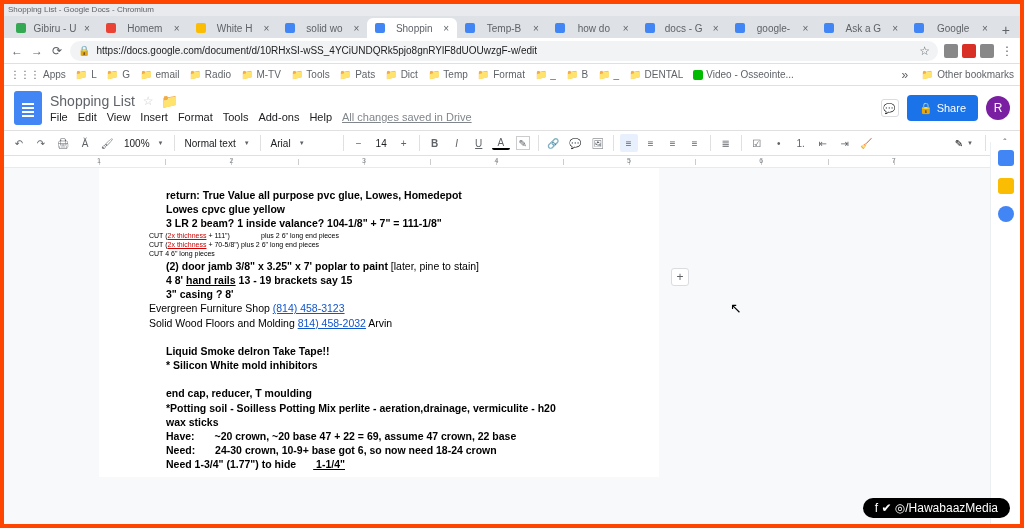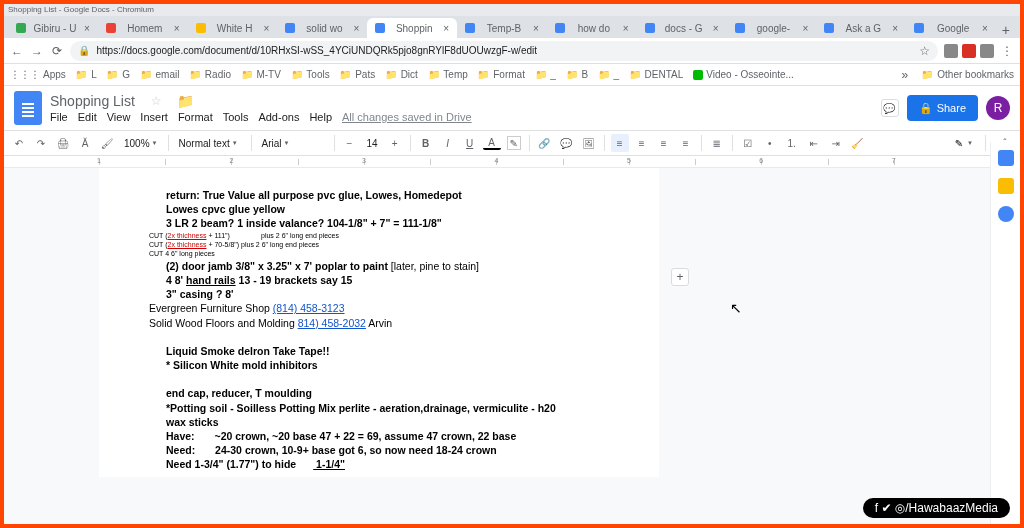--- a/index.html
+++ b/index.html
@@ -22,35 +22,35 @@
   .ext-icon { width:14px; height:14px; background:#888; border-radius:2px; }
   .ext-icon.red { background:#d93025; }
   .bookmarks { height: 22px; background: #fff; display: flex; align-items: center; padding: 0 6px; gap: 10px; border-bottom: 1px solid #e0e0e0; font-size: 10px; color: #5f6368; }
   .bm { display: flex; align-items: center; gap: 3px; cursor: pointer; }
   .bm-folder { color: #5f6368; }
   .bm-sep { flex: 1; }
   .doc-header { height: 44px; background: #fff; display: flex; align-items: center; padding: 0 10px; gap: 8px; }
   .docs-icon { width: 28px; height: 34px; background: #4285f4; border-radius: 3px; position: relative; display:flex; align-items:center; justify-content:center; }
   .docs-icon::after { content:""; width:12px; height:2px; background:#fff; box-shadow: 0 4px 0 #fff, 0 8px 0 #fff, 0 -4px 0 #fff; }
   .doc-title-area { flex: 1; }
-  .doc-title-row { display: flex; align-items: center; gap: 16px; }
+  .doc-title-row { display: flex; align-items: center; gap: 8px; }
   .doc-title { font-size: 14px; color: #5f6368; }
   .doc-star { color: #ccc; font-size: 12px; }
   .doc-folder { color: #ccc; font-size: 14px; }
   .menubar { display: flex; gap: 10px; font-size: 11px; color: #202124; margin-top: 2px; }
   .menubar .mi { cursor: pointer; }
   .menubar .saved { color: #80868b; text-decoration: underline; }
   .share-area { display: flex; align-items: center; gap: 8px; }
   .comment-icon { width: 18px; height: 18px; border: 1px solid #dadce0; border-radius: 3px; display:flex; align-items:center; justify-content:center; font-size:10px; color:#5f6368; }
   .share-btn { background: #1a73e8; color: #fff; height: 26px; padding: 0 12px; border-radius: 4px; display: flex; align-items: center; gap: 4px; font-size: 11px; font-weight: 500; cursor: pointer; }
   .avatar { width: 24px; height: 24px; border-radius: 50%; background: #7b1fa2; color: #fff; display: flex; align-items: center; justify-content: center; font-size: 12px; font-weight: 500; }
   .toolbar { height: 26px; background: #fff; border-top: 1px solid #e0e0e0; border-bottom: 1px solid #e0e0e0; display: flex; align-items: center; padding: 0 6px; gap: 4px; font-size: 10px; }
   .tb-btn { width: 18px; height: 18px; display: flex; align-items: center; justify-content: center; color: #5f6368; cursor: pointer; border-radius:2px; }
   .tb-sep { width: 1px; height: 16px; background: #e0e0e0; margin: 0 2px; }
-  .tb-dd { height: 18px; display: flex; align-items: center; padding: 0 4px; gap: 2px; color: #202124; cursor: pointer; }
+  .tb-dd { height: 18px; display: flex; align-items: center; padding: 0 4px; gap: 8px; color: #202124; cursor: pointer; }
   .tb-dd.wide { min-width:70px; }
   .caret { font-size: 6px; color: #5f6368; }
   .bold-b { font-weight:bold; }
   .italic-i { font-style:italic; }
   .underline-u { text-decoration:underline; }
   .color-a { border-bottom: 2px solid #000; height:14px; }
   .highlight-a { background:#fff; border:1px solid #ccc; width:14px; height:14px; display:flex; align-items:center; justify-content:center; }
   .editing-mode { margin-left:auto; display:flex; align-items:center; gap:4px; padding:0 6px; cursor:pointer; }
   .tb-chevup { margin-left:4px; }
   .ruler { height: 12px; background: #fff; border-bottom: 1px solid #e8eaed; position: relative; font-size: 7px; color: #80868b; }

